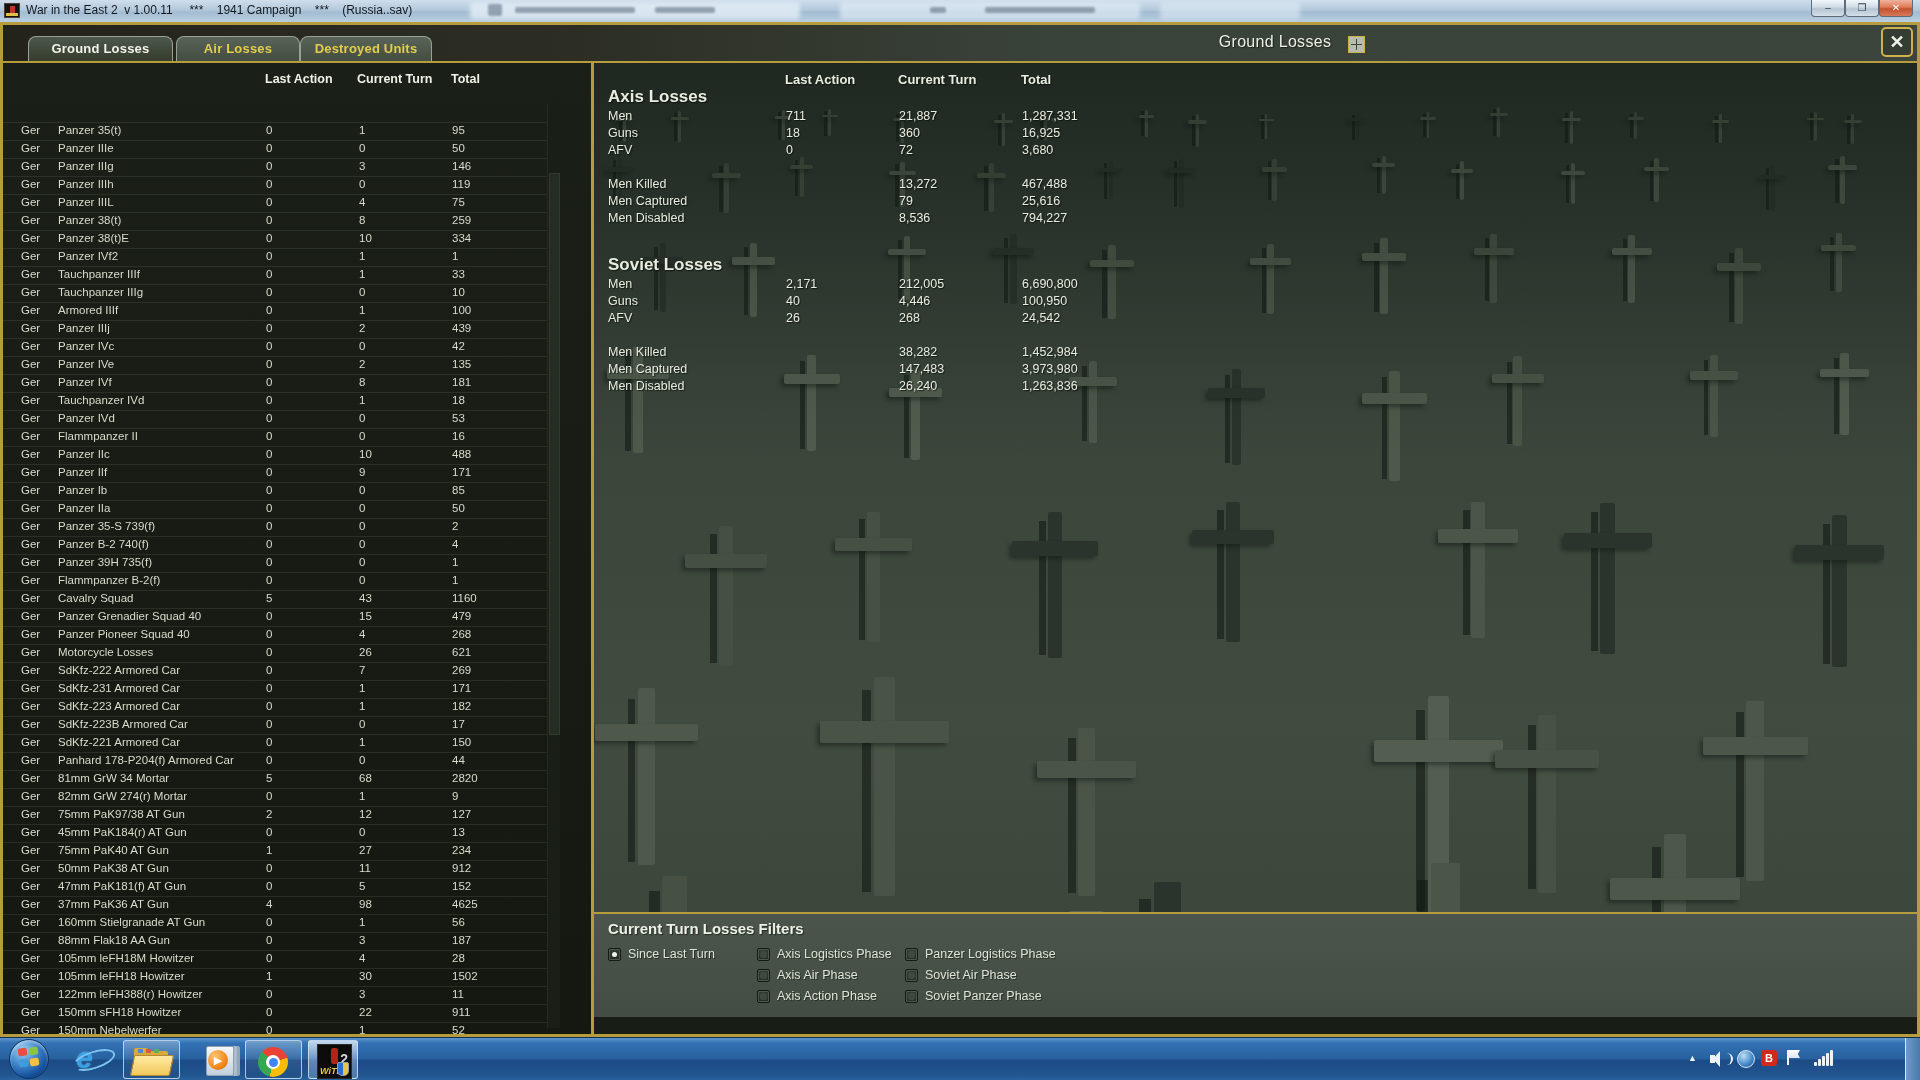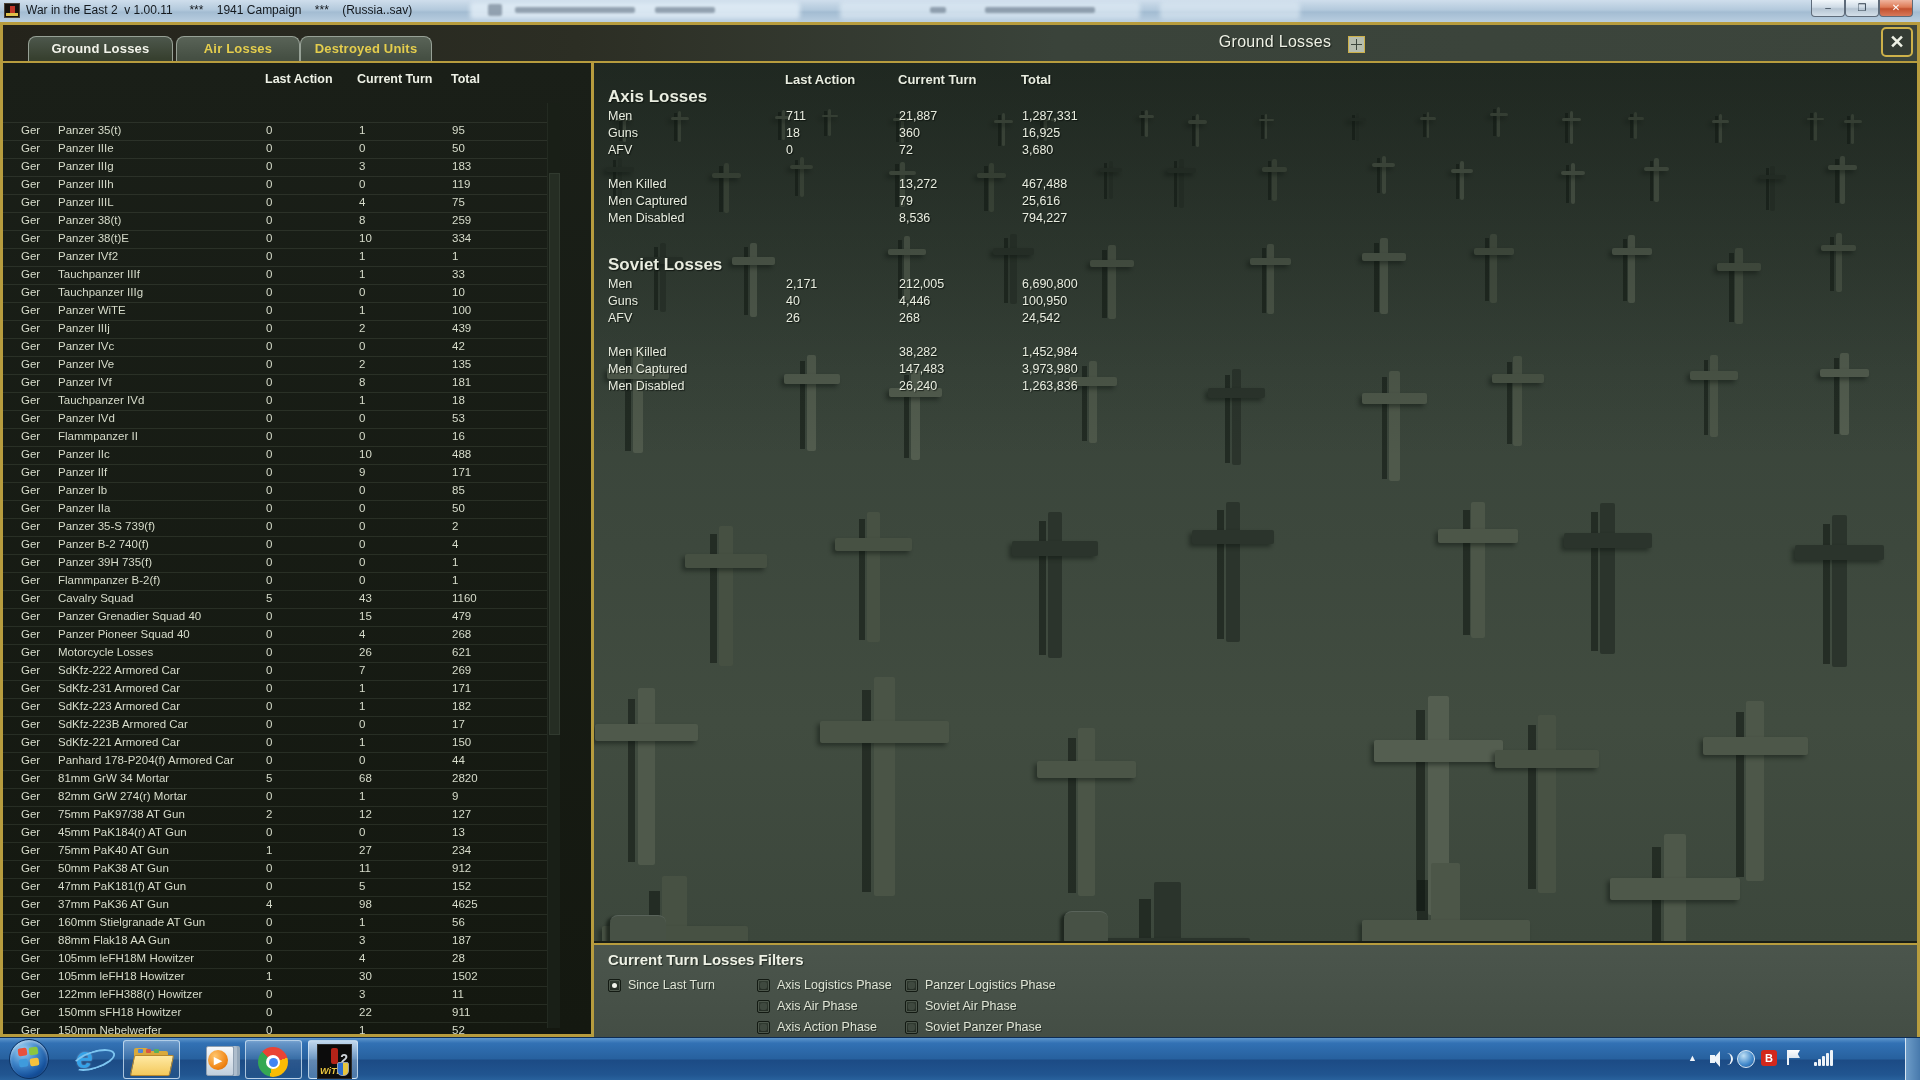--- a/index.html
+++ b/index.html
@@ -75,21 +75,21 @@
   .stone{position:absolute;border-radius:8px 8px 2px 2px;background:#475145;
     box-shadow:-4px 2px 3px rgba(12,18,14,.6);border-top:1px solid #59635a;}
 
   
   .sum-text{position:absolute;color:#e9ede0;text-shadow:1px 1px 1px rgba(8,14,10,.75);white-space:nowrap;}
   .sum-head{font-weight:bold;font-size:13px;}
   .sum-title{font-weight:bold;font-size:17px;}
   .sum-cell{font-size:12.5px;}
 
   
-  #filters{left:594px;top:943px;width:1323px;height:105px;box-sizing:border-box;
+  #filters{left:594px;top:912px;width:1323px;height:105px;box-sizing:border-box;
     background:linear-gradient(180deg,#4b554c,#434d44);border-top:2px solid #b79c3e;}
   #filters-title{left:14px;top:6px;font-size:15px;font-weight:bold;color:#eef1e5;
     text-shadow:1px 1px 1px rgba(10,16,12,.6);}
   .fbox{position:absolute;width:13px;height:13px;box-sizing:border-box;
     background:linear-gradient(180deg,#333d33,#242c24);border:1px solid #131a13;
     box-shadow:inset 0 0 0 1px #4d574c;border-radius:2px;}
   .fbox .dot{position:absolute;left:3px;top:3px;width:5px;height:5px;border-radius:50%;background:#f2f4ec;display:none;}
   .fbox.sel .dot{display:block;}
   .fbox .inner{position:absolute;left:2px;top:2px;width:7px;height:7px;border-radius:2px;background:#3f493f;}
   .flabel{position:absolute;font-size:12.5px;color:#dfe4d5;text-shadow:1px 1px 0 rgba(10,16,12,.5);white-space:nowrap;}
@@ -204,21 +204,21 @@
         <span class="c-name">Panzer IIIe</span>
         <span class="c-la">0</span>
         <span class="c-ct">0</span>
         <span class="c-tot">50</span>
       </div>
       <div class="trow">
         <span class="c-ger">Ger</span>
         <span class="c-name">Panzer IIIg</span>
         <span class="c-la">0</span>
         <span class="c-ct">3</span>
-        <span class="c-tot">183</span>
+        <span class="c-tot">146</span>
       </div>
       <div class="trow">
         <span class="c-ger">Ger</span>
         <span class="c-name">Panzer IIIh</span>
         <span class="c-la">0</span>
         <span class="c-ct">0</span>
         <span class="c-tot">119</span>
       </div>
       <div class="trow">
         <span class="c-ger">Ger</span>
@@ -257,21 +257,21 @@
       </div>
       <div class="trow">
         <span class="c-ger">Ger</span>
         <span class="c-name">Tauchpanzer IIIg</span>
         <span class="c-la">0</span>
         <span class="c-ct">0</span>
         <span class="c-tot">10</span>
       </div>
       <div class="trow">
         <span class="c-ger">Ger</span>
-        <span class="c-name">Panzer WiTE</span>
+        <span class="c-name">Armored IIIf</span>
         <span class="c-la">0</span>
         <span class="c-ct">1</span>
         <span class="c-tot">100</span>
       </div>
       <div class="trow">
         <span class="c-ger">Ger</span>
         <span class="c-name">Panzer IIIj</span>
         <span class="c-la">0</span>
         <span class="c-ct">2</span>
         <span class="c-tot">439</span>

